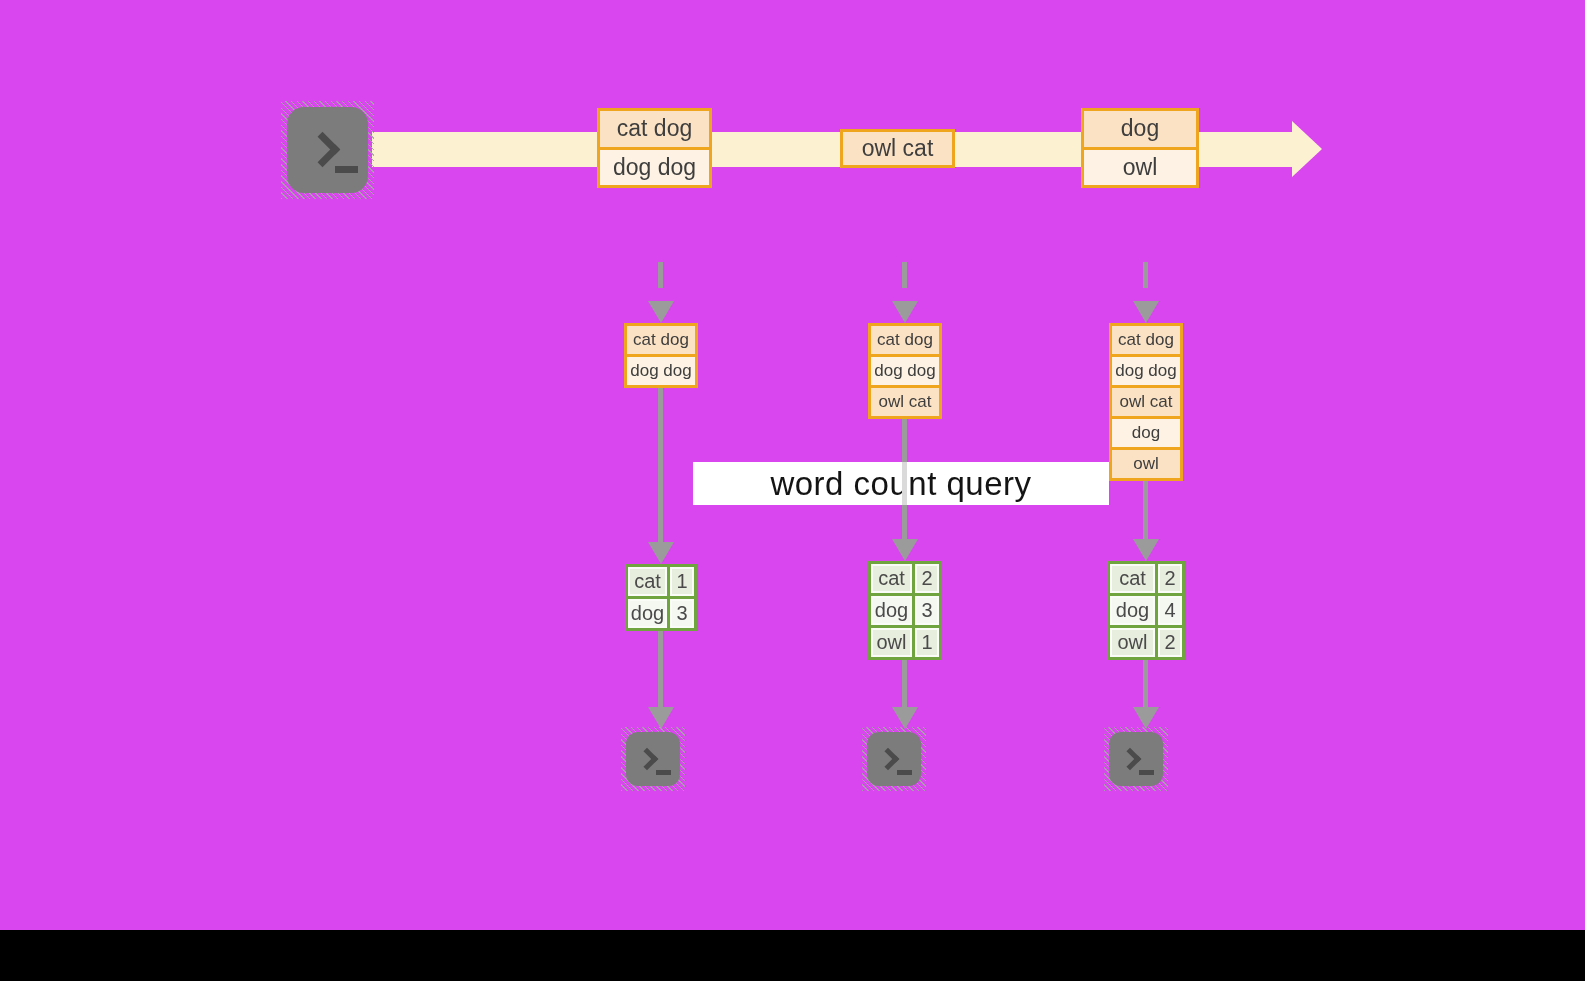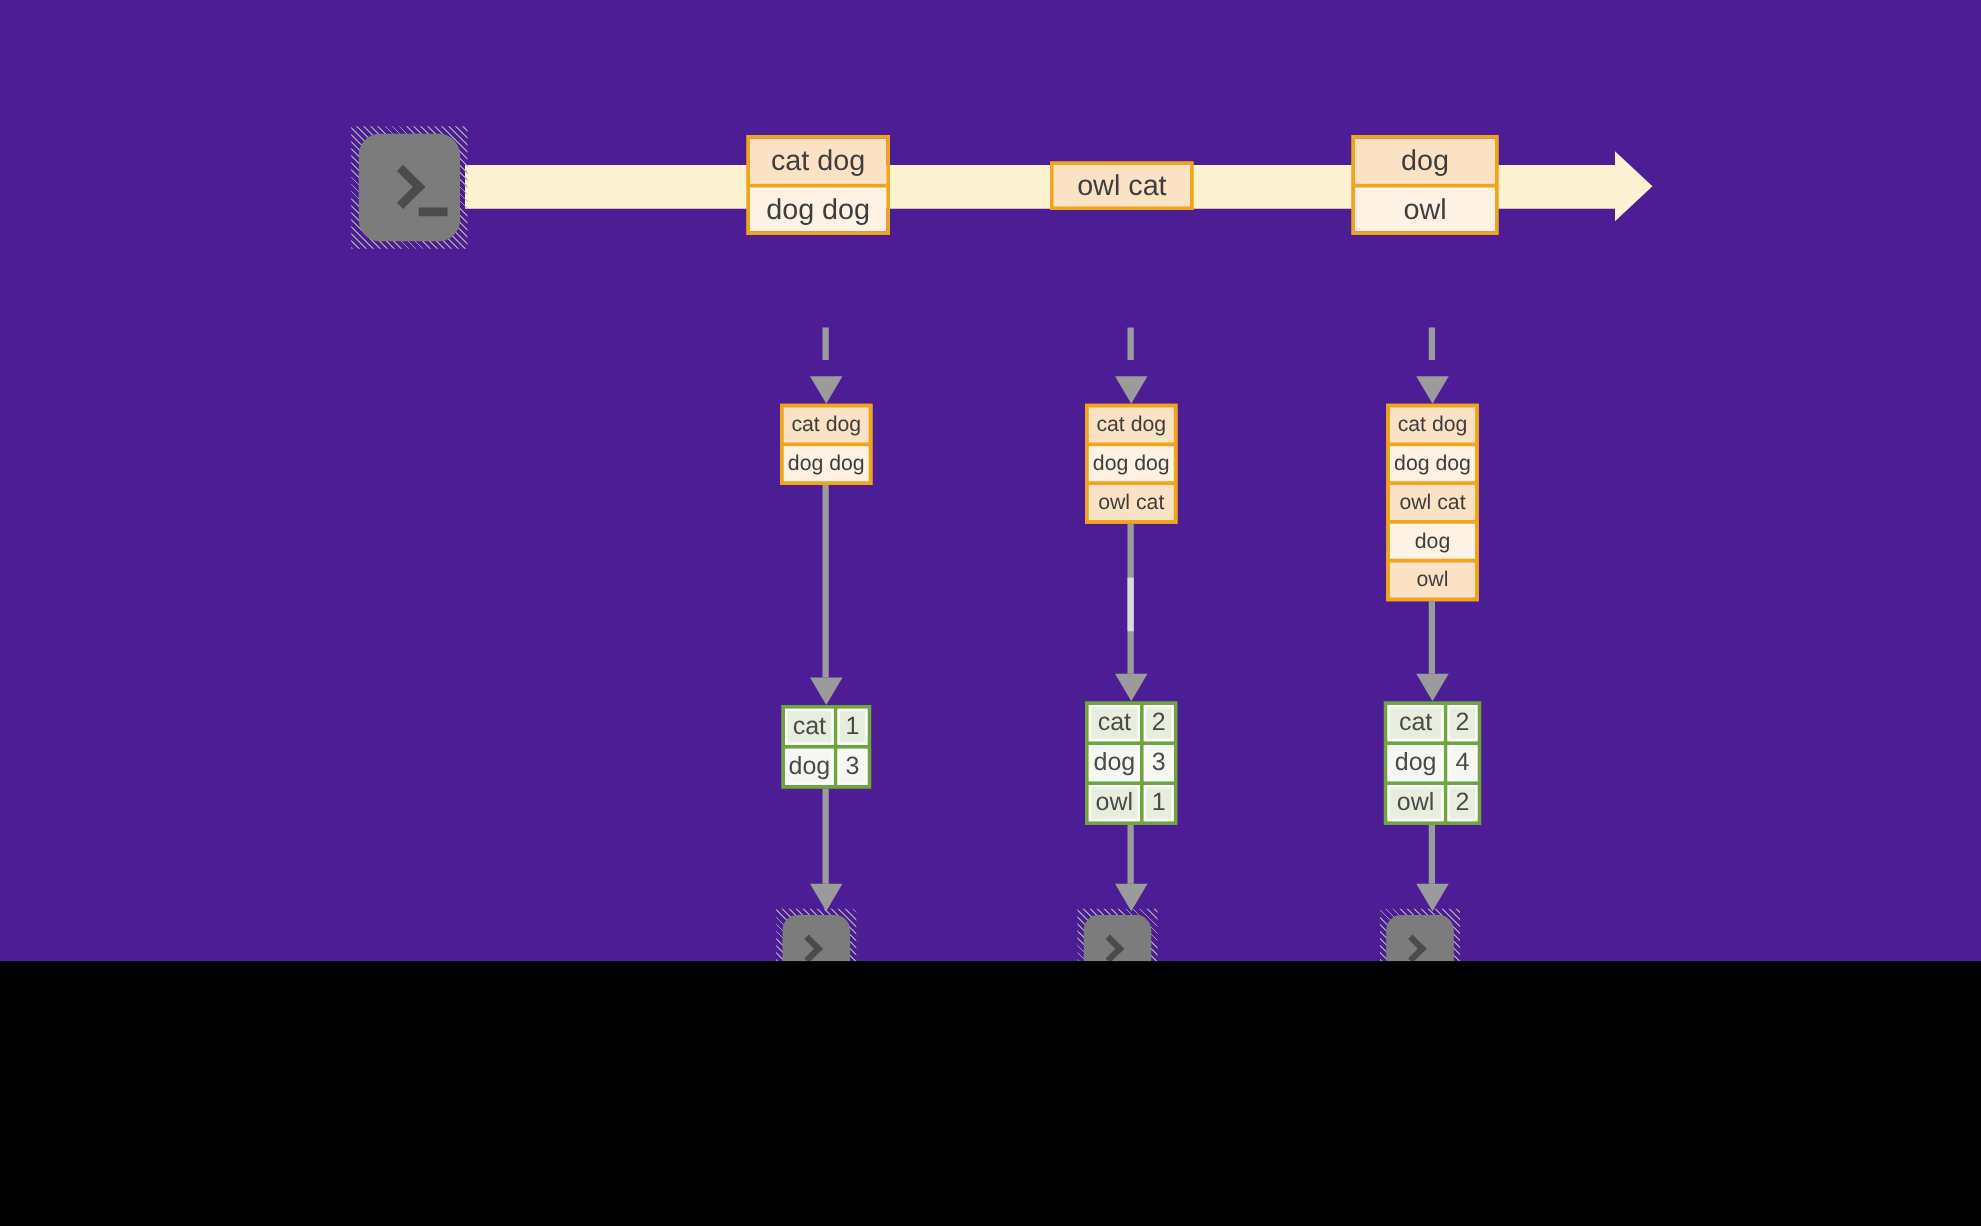--- a/index.html
+++ b/index.html
@@ -1,19 +1,19 @@
 <!DOCTYPE html>
 <html><head>
 <meta charset="utf-8">
 <style>
   html,body{margin:0;padding:0;background:#000;}
   #canvas{
     position:relative;
-    width:1585px;height:769px;
-    background:#4c1d95;
+    width:1585px;height:930px;
+    background:#d946ef;
     font-family:"Liberation Sans", sans-serif;
     overflow:hidden;
   }
   .abs{position:absolute;}
 
   
   .band{left:372px;top:132px;width:920px;height:35px;background:#FCF2D2;}
   .band-head{
     left:1292px;top:121px;width:0;height:0;
     border-top:28px solid transparent;border-bottom:28px solid transparent;
@@ -208,15 +208,16 @@
     </div>
   </div>
   <div class="abs term term-sm term3">
     <div class="hatch"></div>
     <div class="body">
       <div class="chev"></div>
       <div class="bar"></div>
     </div>
   </div>
 
+  <div class="abs banner">word count query</div>
   <div class="abs faint"></div>
 
 </div>
 
 </body></html>

